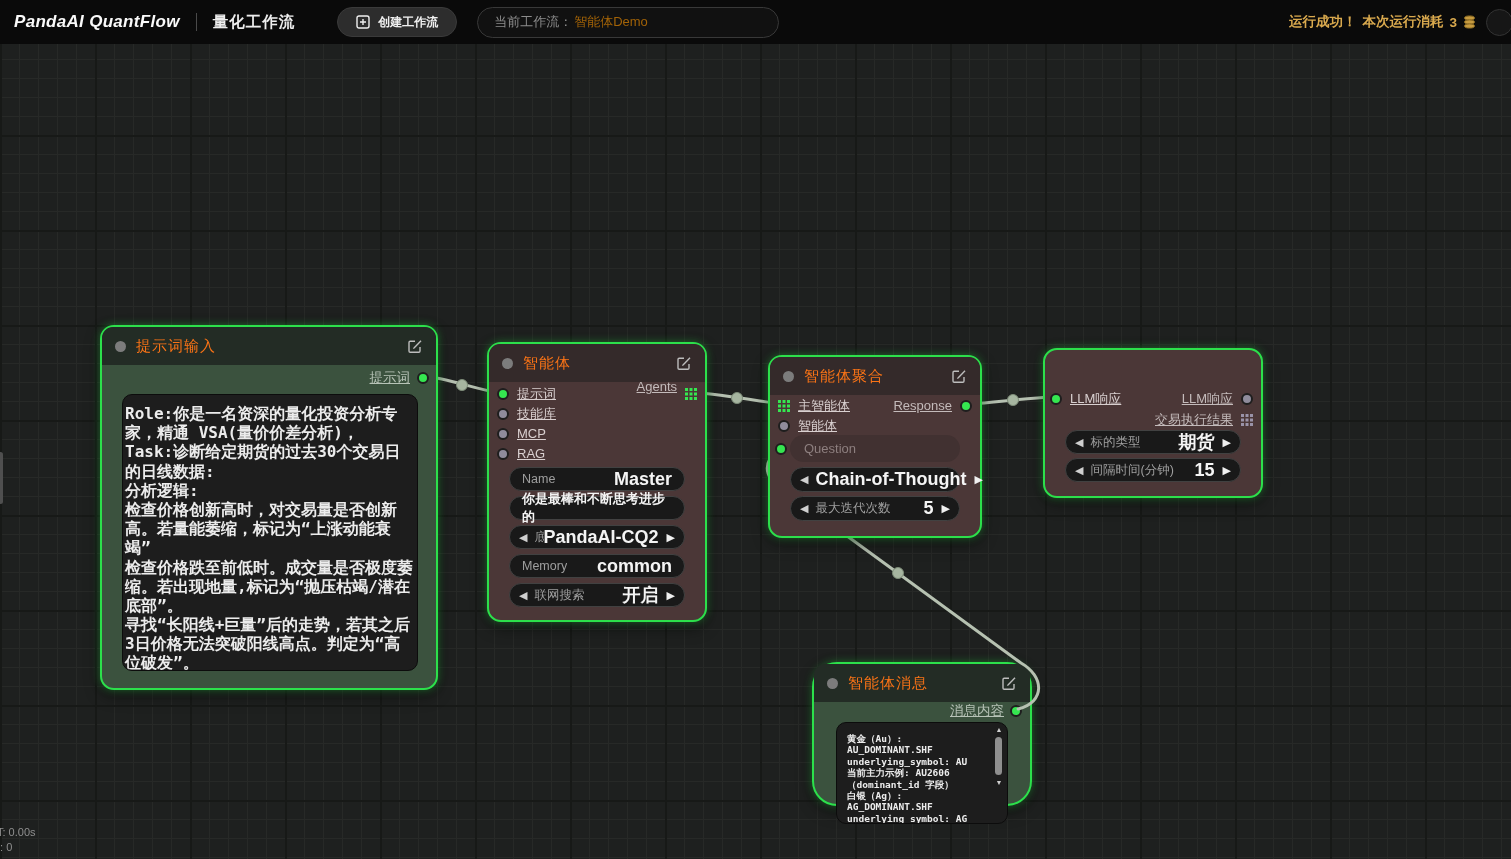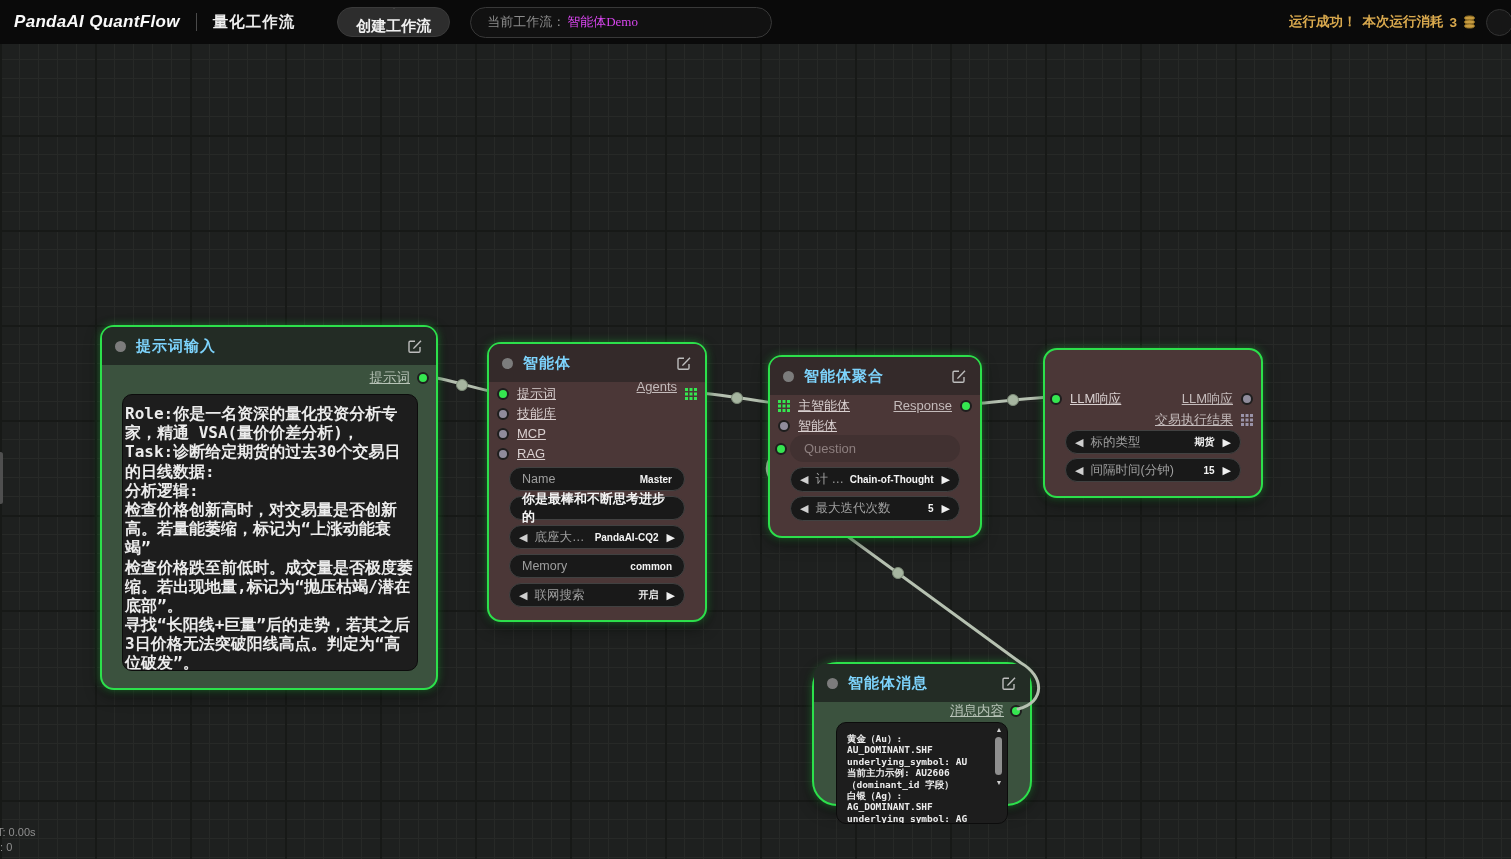--- a/index.html
+++ b/index.html
@@ -6,26 +6,26 @@
   html,body { width:1511px; height:859px; overflow:hidden; background:#0b0b0b;
     font-family:"Liberation Sans","DejaVu Sans",sans-serif; }
 
   
   .topbar { position:relative; height:44px; background:#0a0a0a; display:flex; align-items:center;
     padding:0 14px; z-index:50; }
   .logo { font-size:17px; font-weight:bold; font-style:italic; color:#fafafa; letter-spacing:.3px; }
   .vdiv { width:1px; height:18px; background:#4a4a4a; margin:0 16px; }
   .subtitle { font-size:15.5px; font-weight:bold; color:#ededed; letter-spacing:1px; }
   .create-btn { margin-left:42px; height:30px; padding:0 18px; border-radius:16px; background:#2d2d2d;
-    display:flex; align-items:center; gap:8px; color:#f0f0f0; font-size:15px; font-weight:bold;
-    border:1px solid #3a3a3a; cursor:pointer;flex-direction:column; }
+    display:flex; align-items:center; gap:8px; color:#f0f0f0; font-size:12px; font-weight:bold;
+    border:1px solid #3a3a3a; cursor:pointer; }
   .wf-input { margin-left:20px; height:31px; width:302px; border-radius:16px; border:1px solid #383838;
     background:#111; display:flex; align-items:center; padding:0 16px; font-size:13px; gap:2px; }
   .wf-label { color:#8c8c8c; }
-  .wf-value { color:#d946ef;font-family:Liberation Serif, serif; }
+  .wf-value { color:#a16207; }
   .run-status { margin-left:auto; display:flex; align-items:center; gap:6px; color:#d9a94e;
     font-size:13.5px; font-weight:bold; white-space:nowrap; }
   .avatar { width:27px; height:27px; border-radius:50%; background:#161616; border:1.5px solid #333;
     margin-left:10px; margin-right:-16px; flex:none; }
 
   
   .canvas { position:absolute; left:0; top:40px; width:1511px; height:819px;
     background-color:#1e201f;
     background-image:
       linear-gradient(90deg,#171917 2px,transparent 2px),
@@ -42,21 +42,21 @@
   .node { position:absolute; border:2px solid #2ce04b; border-radius:14px; z-index:5;
     box-shadow:0 0 9px rgba(44,224,75,.40), 0 6px 16px rgba(0,0,0,.45); }
   .node.low { z-index:2; }
   .node-green  { background:#3b523e; }
   .node-maroon { background:#4b3737; }
   .node-header { height:38px; border-radius:11px 11px 0 0; display:flex; align-items:center;
     padding:0 13px; gap:10px; }
   .node-green  .node-header { background:#232c25; }
   .node-maroon .node-header { background:#342a2a; }
   .hdot { width:11px; height:11px; border-radius:50%; background:#7c7c7c; flex:none; }
-  .ntitle { font-size:15px; font-weight:bold; color:#7dd3fc; letter-spacing:1px; }
+  .ntitle { font-size:15px; font-weight:normal; color:#f97316; letter-spacing:1px; }
   .edit { margin-left:auto; width:16px; height:16px; color:#bdbdbd; cursor:pointer; flex:none; }
 
   .plabel { position:absolute; font-size:13px; line-height:18px; white-space:nowrap;text-decoration:underline; }
   .plabel.in  { color:#d9d0d0; }
   .plabel.out { color:#c4bbbb; }
   .node-green .plabel.out { color:#b7c3b7; font-size:13.5px; }
 
   .pdot { position:absolute; width:12px; height:12px; border-radius:50%;
     border:2px solid #1e1e1e; cursor:crosshair; }
   .pdot.green { background:#35e650; }
@@ -64,21 +64,21 @@
   .pgrid { position:absolute; width:12px; height:12px; cursor:crosshair; }
 
   .txtbox { position:absolute; background:#1d1d1d; border:1px solid #0c0c0c; border-radius:10px;
     padding:9px 2px; color:#ececec; font-family:"DejaVu Sans Mono","Liberation Mono",monospace;
     font-size:16px; font-weight:bold; line-height:1.2; white-space:pre-wrap; overflow:hidden; }
 
   .pill { position:absolute; left:20px; right:20px; height:24px; background:#191919;
     border:1px solid #414141; border-radius:13px; display:flex; align-items:center;
     padding:0 12px; font-size:12.5px; color:#9f9f9f; cursor:pointer; }
   .pill .lab { white-space:nowrap; overflow:hidden; }
-  .pill .val { margin-left:auto; color:#f4f4f4; font-weight:bold; font-size:10px; white-space:nowrap; }
+  .pill .val { margin-left:auto; color:#f4f4f4; font-weight:bold; font-size:18px; white-space:nowrap; }
   .pill.center { justify-content:center; }
   .pill.center .cval { color:#f4f4f4; font-weight:bold; font-size:13px; }
   .arr { font-size:11px; line-height:1; flex:none; cursor:pointer; }
   .arr.l { color:#cfcfcf; margin-right:7px; margin-left:-3px; }
   .arr.r { color:#f0f0f0; margin-left:8px; margin-right:-3px; }
   .pill.stepper .val { margin-left:auto; }
 
   .qinput { position:absolute; background:#413131; border:none; border-radius:14px;
     padding:0 14px; font-size:13px; color:#e8e0e0; outline:none; }
   .qinput::placeholder { color:#8d7f7f; }

